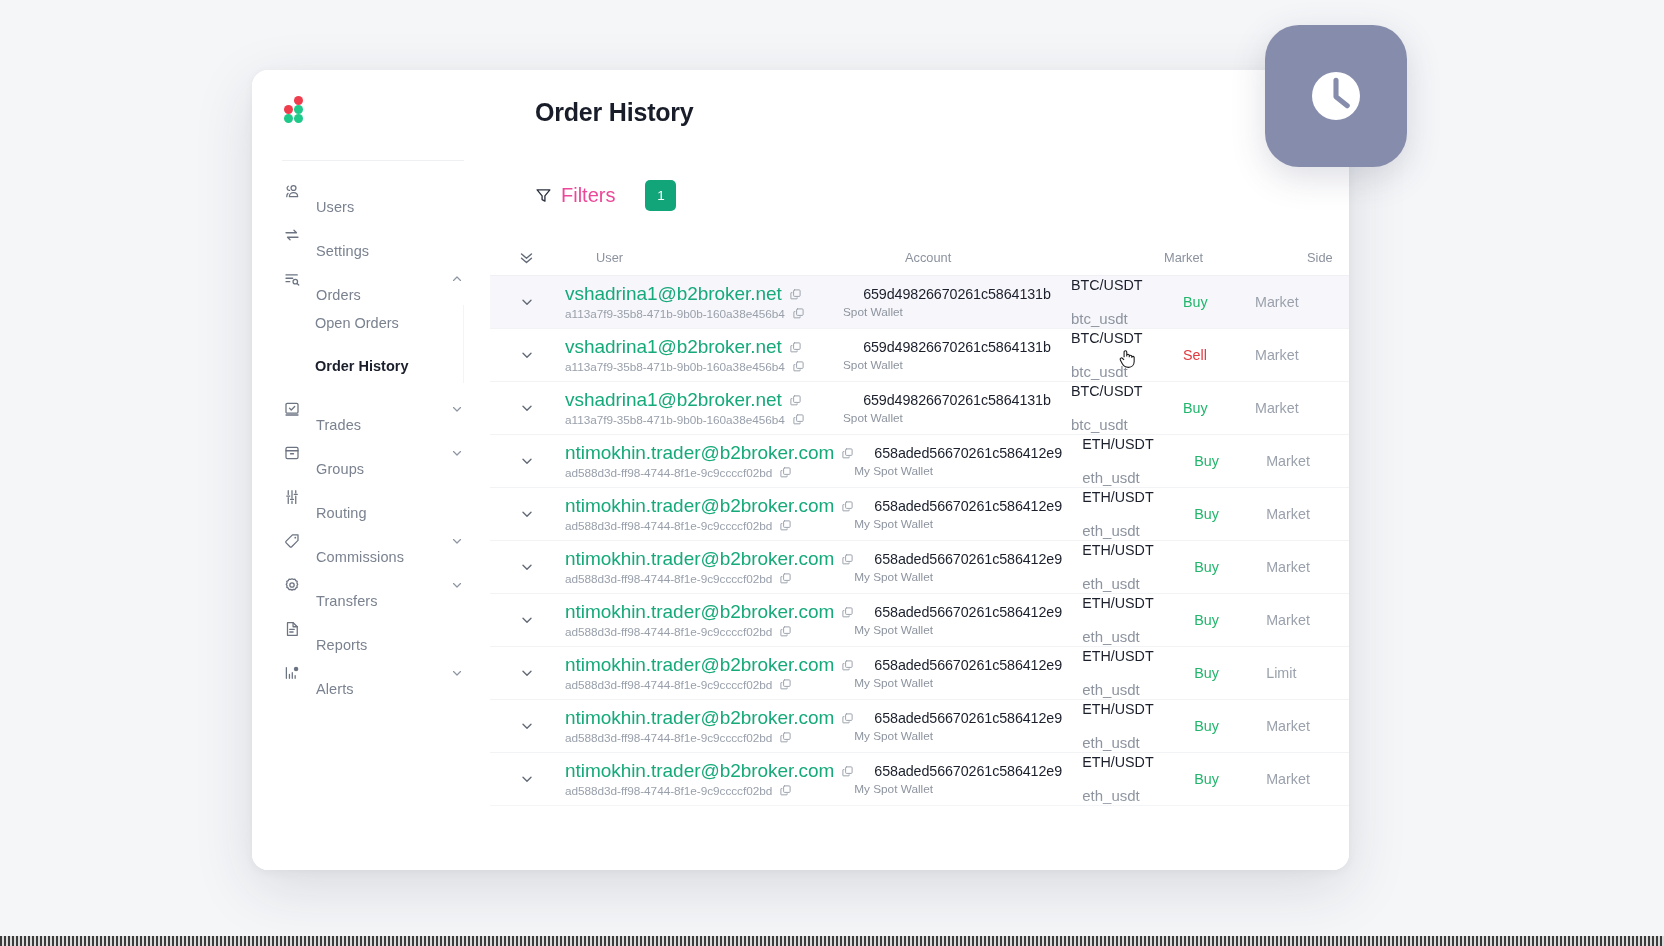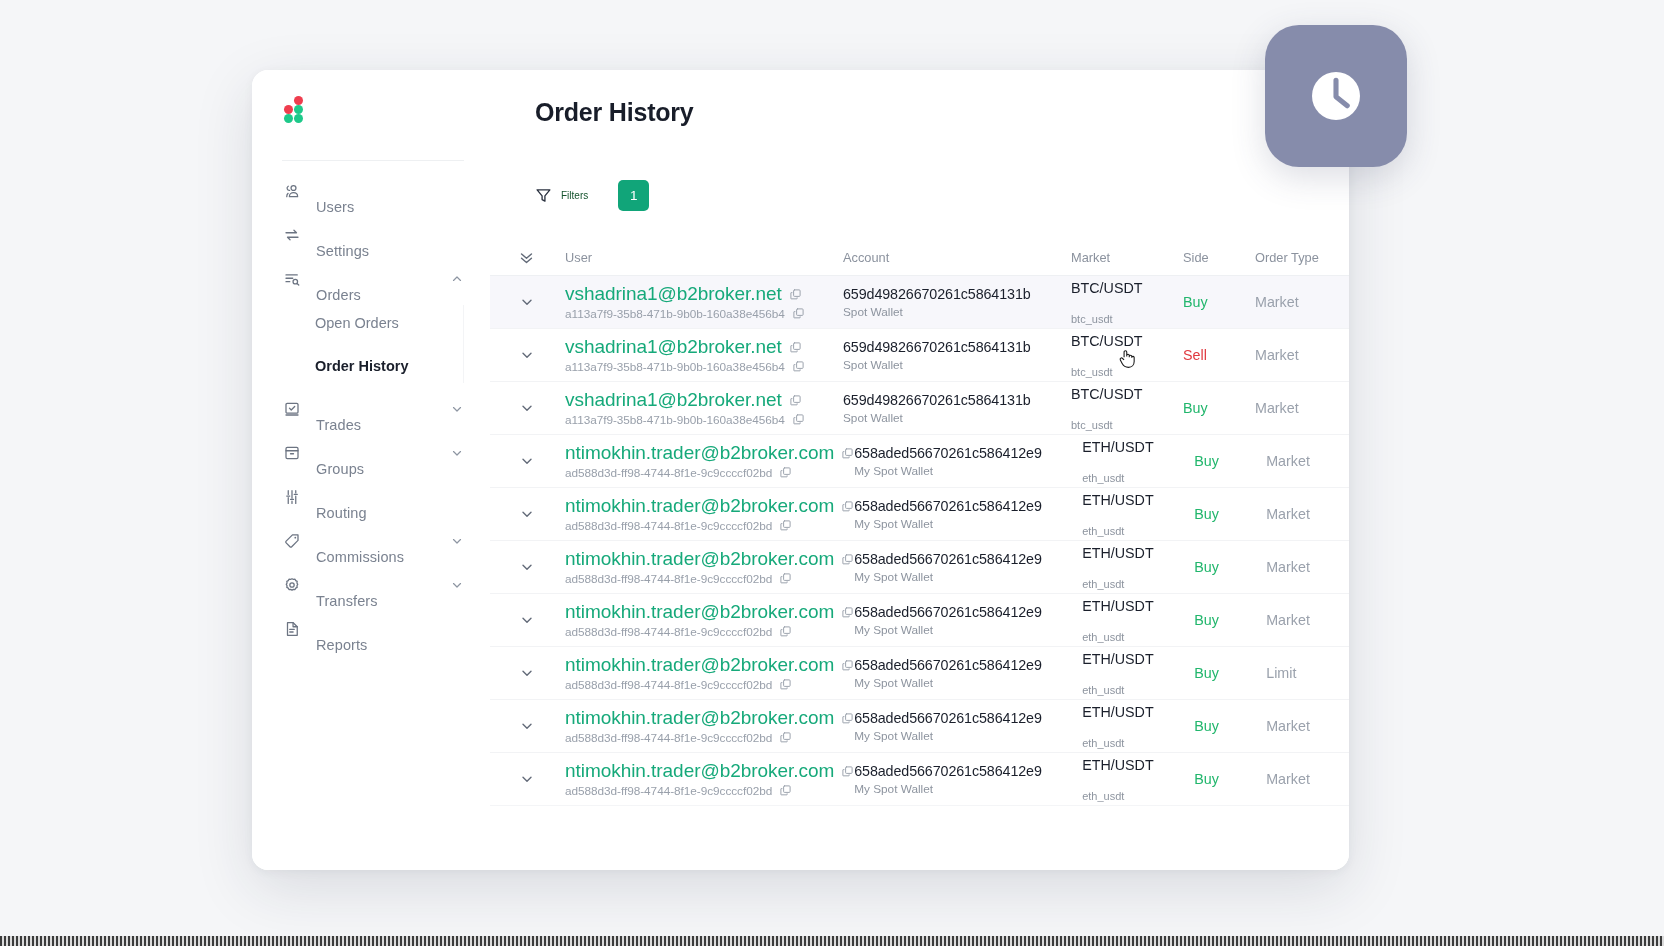--- a/index.html
+++ b/index.html
@@ -80,21 +80,21 @@
   #page-title {
     margin: 28px 0 0 45px;
     font-size: 25px; font-weight: 700; color: #181d29;
     letter-spacing: -0.2px;
   }
 
   #toolbar { display: flex; align-items: center; margin: 53px 0 0 45px; }
   #filters-btn { display: flex; align-items: center; cursor: pointer; }
   #filters-btn .f-ico { width: 17px; height: 17px; margin-right: 9px; color: #2b3240; }
   #filters-btn .f-ico svg { width: 17px; height: 17px; display: block; }
-  #filters-btn .f-lbl { font-size: 10px; color: #14532d; }
+  #filters-btn .f-lbl { font-size: 20px; color: #ec4899; }
   #filters-count {
     margin-left: 30px;
     width: 31px; height: 31px;
     background: #11a579;
     border-radius: 5px;
     color: #ffffff; font-size: 13.5px;
     display: flex; align-items: center; justify-content: center;
     cursor: pointer;
   }
 
@@ -106,42 +106,43 @@
   .c-user  { flex: 0 0 280px; padding-left: 2px; }
   .c-acct  { flex: 0 0 228px; }
   .c-mkt   { flex: 0 0 112px; }
   .c-side  { flex: 0 0 72px; }
   .c-type  { flex: 1 1 auto; min-width: 0; }
 
   #thead {
     height: 36px;
     font-size: 12.8px; color: #8b929e;
     border-bottom: 1px solid #eef0f3;
+    gap: 31px;
   }
   #thead .c-type { overflow: hidden; white-space: nowrap; }
   .dbl-chev { width: 17px; height: 17px; color: #626a78; }
   .dbl-chev svg { width: 17px; height: 17px; display: block; }
 
   .drow { height: 53px; border-bottom: 1px solid #f2f3f5; font-size: 14px; }
   .drow.hl { background: #f7f7fb; }
   .drow .chev-one { width: 16px; height: 16px; color: #626a78; cursor: pointer; }
   .drow .chev-one svg { width: 16px; height: 16px; display: block; }
 
   .u-top { display: flex; align-items: center; }
   .u-mail { color: #16a97a; font-size: 19px; letter-spacing: -0.05px; }
   .u-uuid { color: #99a0ab; font-size: 11.8px; letter-spacing: -0.05px; }
   .u-bot { display: flex; align-items: flex-start; margin-top: 2px; }
   .copy-ico { width: 13px; height: 13px; margin-left: 7px; color: #9aa1ac; cursor: pointer; flex: 0 0 13px; }
   .copy-ico svg { width: 13px; height: 13px; display: block; }
 
-  .a-id { color: #1a1f2b; font-size: 14.3px; letter-spacing: -0.1px; }
+  .a-id { color: #1a1f2b; font-size: 14.3px; letter-spacing: -0.1px; text-align: center; }
   .a-sub { color: #8d949f; font-size: 11.8px; margin-top: 3px; }
 
   .m-pair { color: #1a1f2b; font-size: 14.3px; }
-  .m-sym { color: #8d949f; font-size: 11px; margin-top: 17px; }
+  .m-sym { color: #8d949f; font-size: 15px; margin-top: 17px; }
 
   .side-buy  { color: #21b66c; font-size: 14.3px; }
   .side-sell { color: #e0393f; font-size: 14.3px; }
   .o-type { color: #9aa1ac; font-size: 14.3px; white-space: nowrap; }
 
   #table-fade {
     position: absolute; left: 0; right: 0; bottom: 0; height: 74px;
     background: linear-gradient(to bottom, rgba(255,255,255,0) 0%, #ffffff 78%);
     pointer-events: none;
   }
@@ -297,20 +298,35 @@
           </div>
           <div class="nav-item">
             <span class="nav-ico">
               <svg viewBox="0 0 24 24" fill="none" stroke="currentColor" stroke-width="1.7" stroke-linecap="round" stroke-linejoin="round">
                 <path d="M6 3.6h7.6L19 9v11.4H6z"></path>
                 <path d="M13.4 3.6V9H19"></path>
                 <path d="M9 12.6h6M9 16h4.5"></path>
               </svg>
             </span>
             <span class="nav-label">Reports</span>
+          </div>
+          <div class="nav-item">
+            <span class="nav-ico">
+              <svg viewBox="0 0 24 24" fill="none" stroke="currentColor" stroke-width="1.7" stroke-linecap="round" stroke-linejoin="round">
+                <path d="M4.5 5v14"></path>
+                <path d="M8.6 14v5M12.4 11.6v7.4M16.2 15.4v3.6"></path>
+                <circle cx="17.4" cy="6.6" r="3" fill="currentColor" stroke="none"></circle>
+              </svg>
+            </span>
+            <span class="nav-label">Alerts</span>
+            <span class="chev">
+              <svg viewBox="0 0 24 24" fill="none" stroke="currentColor" stroke-width="2.1" stroke-linecap="round" stroke-linejoin="round">
+                <polyline points="6 9.5 12 15.5 18 9.5"></polyline>
+              </svg>
+            </span>
           </div>
         </nav>
     </aside>
 
     <main id="content">
       <h1 id="page-title">Order History</h1>
 
       <div id="toolbar">
         <div id="filters-btn">
           <span class="f-ico">

